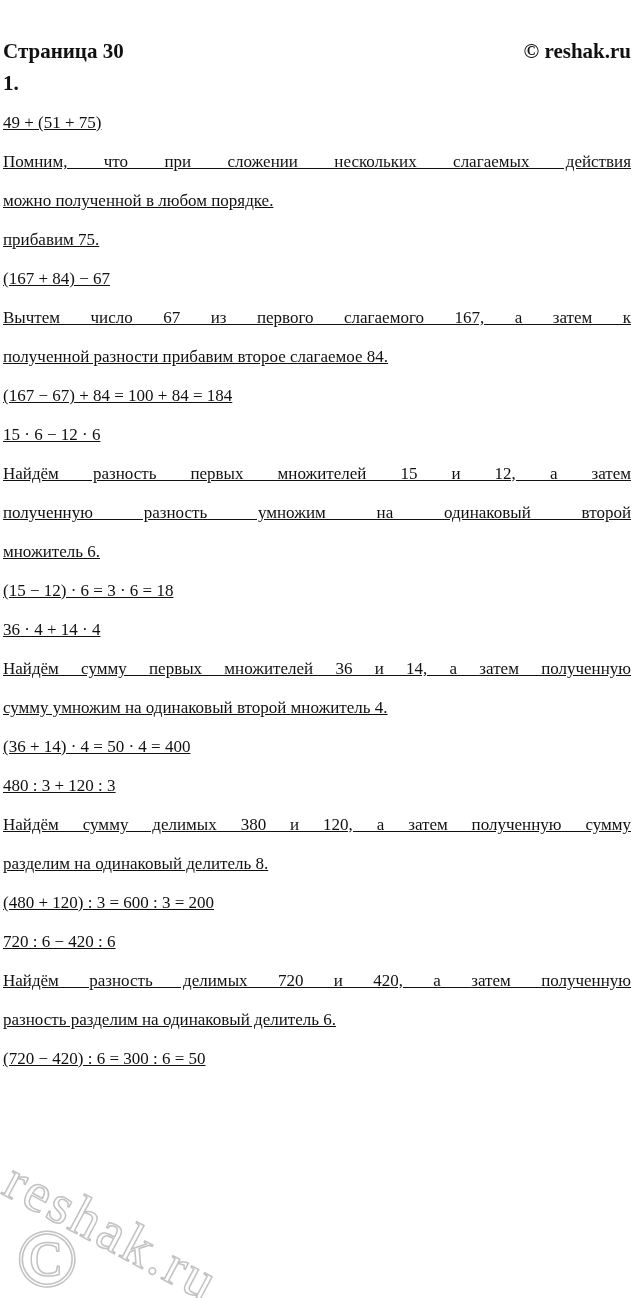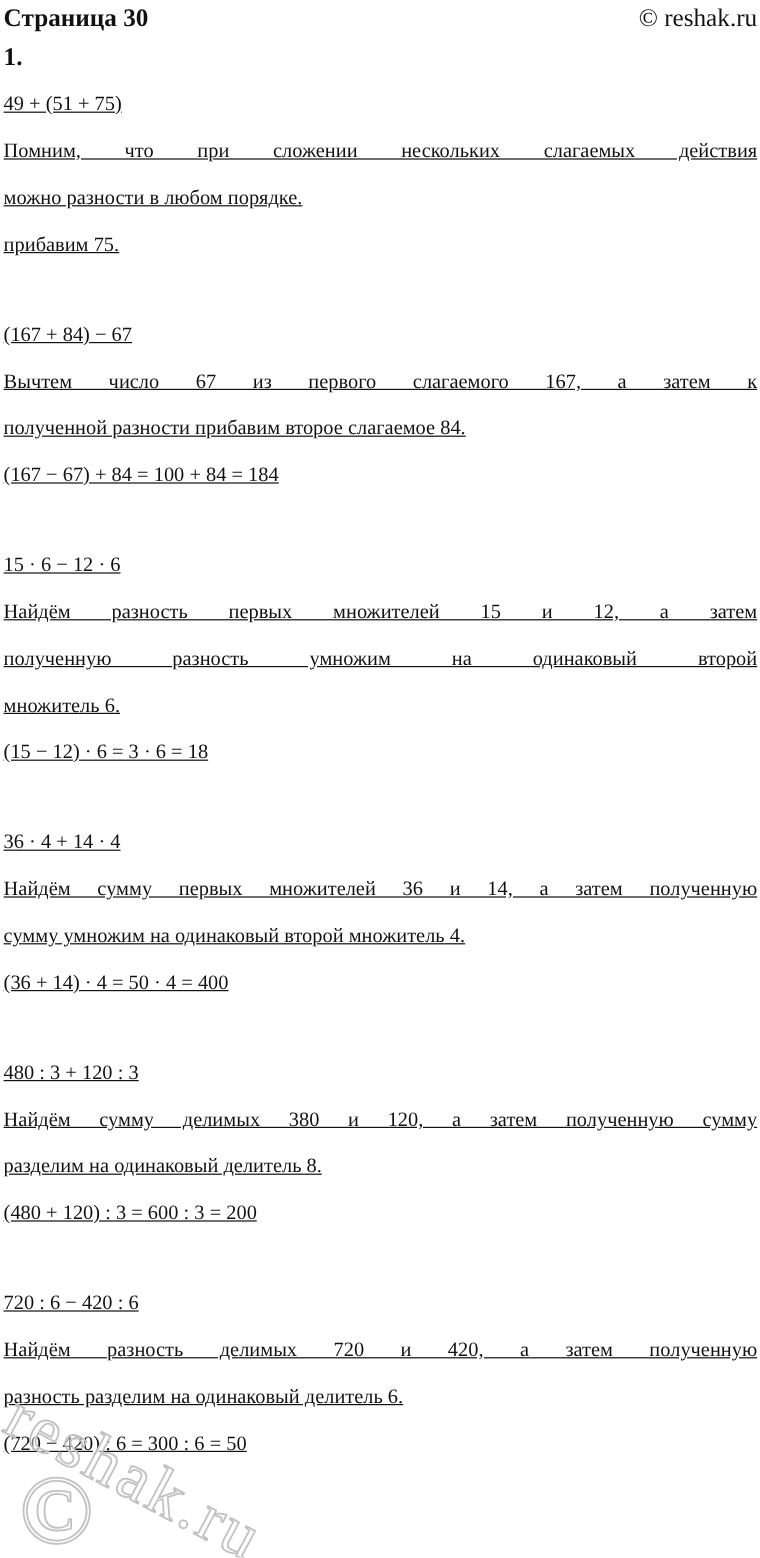--- a/index.html
+++ b/index.html
@@ -23,34 +23,34 @@
     position: relative;
   }
   .doc-header {
     display: flex;
     justify-content: space-between;
     align-items: baseline;
     font-size: 21px;
     line-height: 26px;
   }
   .doc-title { font-weight: bold; }
-  .doc-copyright { font-weight: normal; }
+  .doc-copyright { font-weight: bold; margin-top: 36px; }
   .problem-number {
     font-weight: bold;
     font-size: 21px;
     line-height: 39px;
   }
   p {
     margin: 0;
     font-size: 17px;
     line-height: 39px;
     text-decoration: underline;
   }
   .block { margin-top: 0; }
-  .block + .block { margin-top: 36px; }
+  .block + .block { }
   .jline {
     text-align: justify;
     text-align-last: justify;
     text-justify: inter-word;
   }
   .lline { text-align: left; }
   .expr, .result { text-align: left; }
 
   
   .watermark {
@@ -93,21 +93,21 @@
   <div class="doc-header">
     <span class="doc-title">Страница 30</span>
     <span class="doc-copyright">© reshak.ru</span>
   </div>
 
   <div class="problem-number">1.</div>
 
   <section class="block">
     <p class="expr">49 + (51 + 75)</p>
     <p class="jline">Помним, что при сложении нескольких слагаемых действия</p>
-    <p class="lline">можно разности в любом порядке.</p>
+    <p class="lline">можно полученной в любом порядке.</p>
     <p class="lline">прибавим 75.</p>
   </section>
 
   <section class="block">
     <p class="expr">(167 + 84) − 67</p>
     <p class="jline">Вычтем число 67 из первого слагаемого 167, а затем к</p>
     <p class="lline">полученной разности прибавим второе слагаемое 84.</p>
     <p class="result">(167 − 67) + 84 = 100 + 84 = 184</p>
   </section>
 

